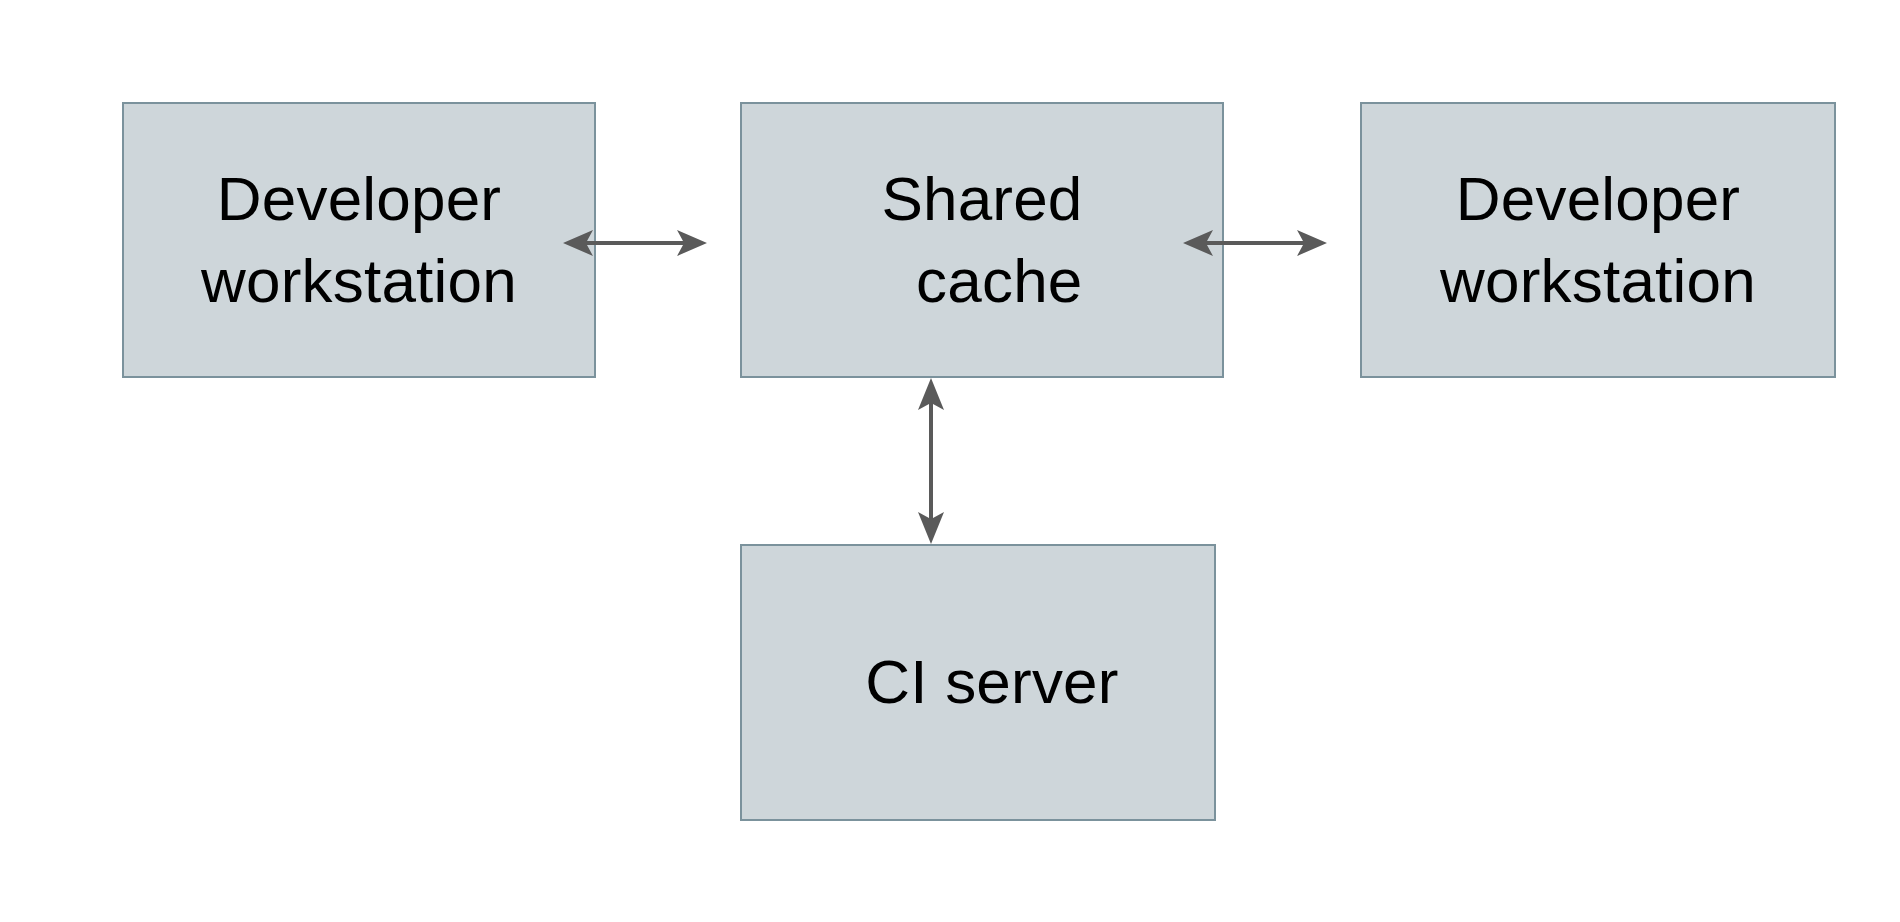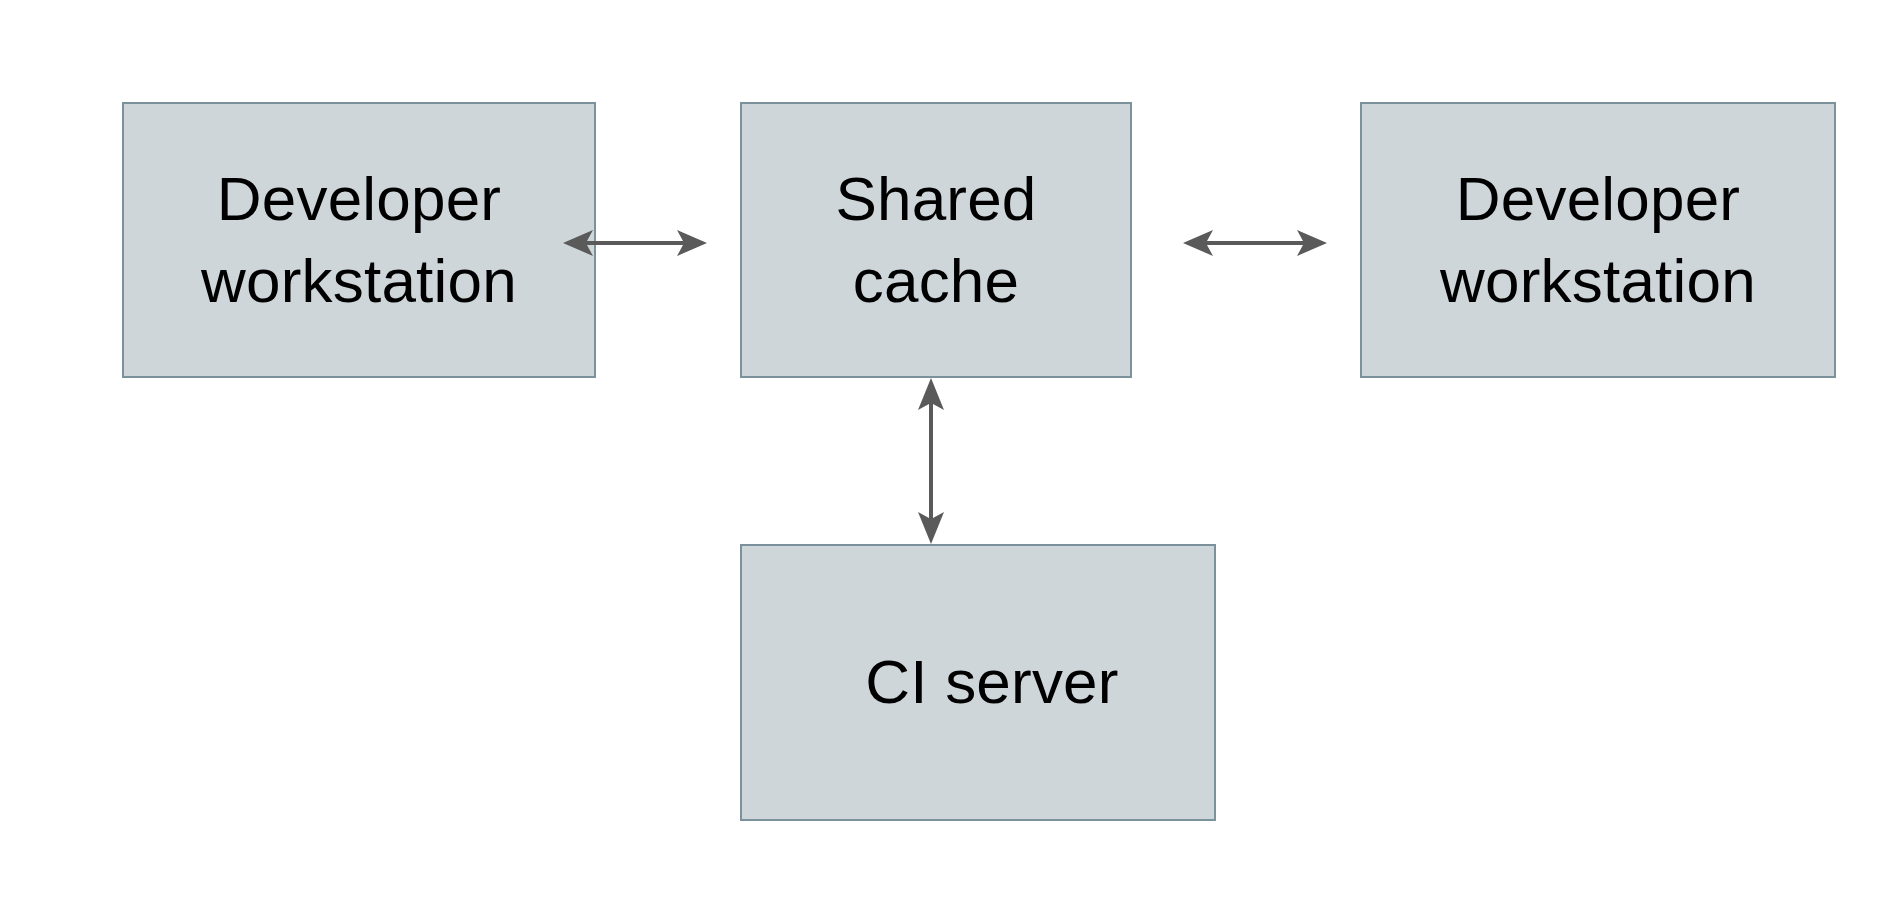--- a/index.html
+++ b/index.html
@@ -50,21 +50,21 @@
 </head>
 <body>
 
 <div id="diagram-canvas">
 
   <div class="node-box" id="node-dev-workstation-left" style="left:89px; top:102px; width:474px; height:276px;">
     <span class="node-label">Developer
 workstation</span>
   </div>
 
-  <div class="node-box" id="node-shared-cache" style="left:707px; top:102px; width:392px; height:276px;">
+  <div class="node-box" id="node-shared-cache" style="left:707px; top:102px; width:484px; height:276px;text-align:right;">
     <span class="node-label">Shared
 cache</span>
   </div>
 
   <div class="node-box" id="node-dev-workstation-right" style="left:1327px; top:102px; width:476px; height:276px;">
     <span class="node-label">Developer
 workstation</span>
   </div>
 
   <div class="node-box" id="node-ci-server" style="left:707px; top:544px; width:476px; height:277px;padding-left:28px;">

